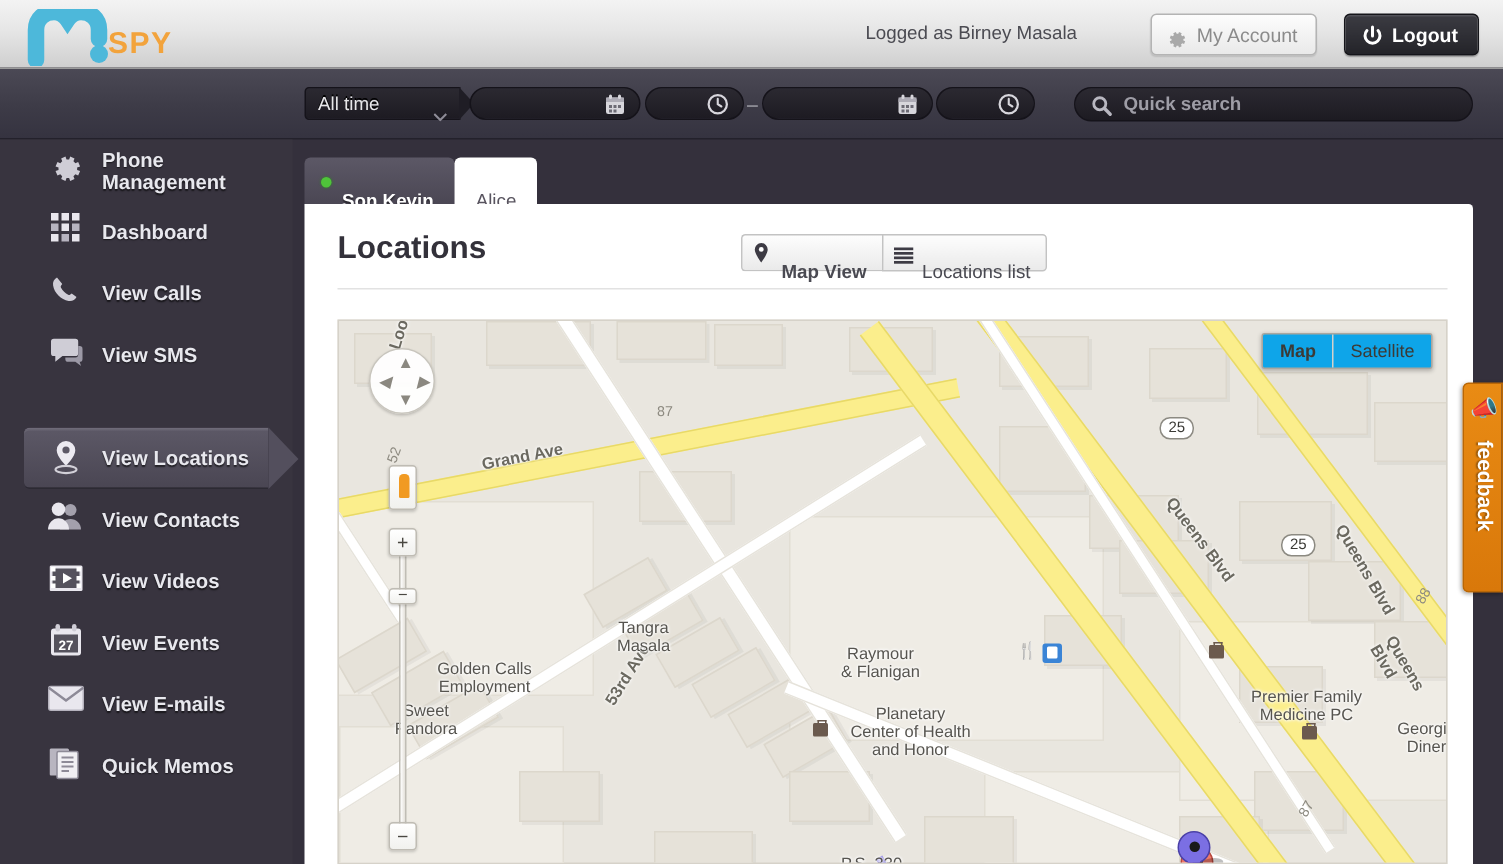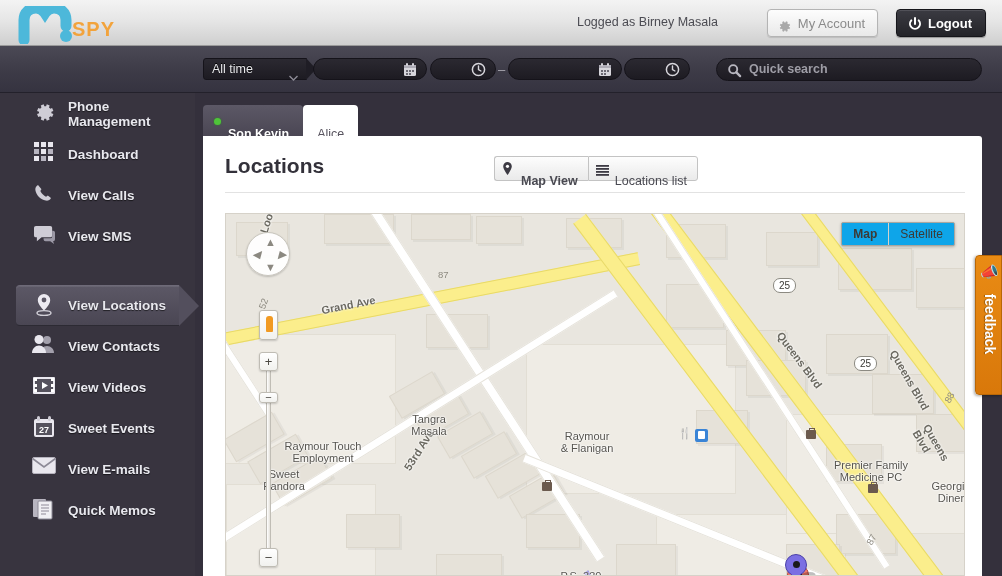--- a/index.html
+++ b/index.html
@@ -518,21 +518,21 @@
     <div class="nav-item">
       <span class="nav-ic">
         <svg width="22" height="23" viewBox="0 0 22 23">
           <rect x="1" y="3" width="20" height="18" rx="2" fill="#e9e7ee"></rect>
           <rect x="3" y="7" width="16" height="12" fill="#55525d"></rect>
           <rect x="4" y="0" width="3" height="5" rx="1.5" fill="#cfcdd6"></rect>
           <rect x="15" y="0" width="3" height="5" rx="1.5" fill="#cfcdd6"></rect>
           <text x="11" y="17" font-size="9" font-family="Liberation Sans, sans-serif" fill="#fff" text-anchor="middle" font-weight="bold">27</text>
         </svg>
       </span>
-      <span class="nav-lb">Sweet Events</span>
+      <span class="nav-lb">View Events</span>
     </div>
 
     <div class="nav-item">
       <span class="nav-ic">
         <svg width="24" height="17" viewBox="0 0 24 17">
           <rect x="0.5" y="0.5" width="23" height="16" rx="1.5" fill="#e9e7ee" stroke="#b6b3be"></rect>
           <path d="M0.5 1.5 L12 10 L23.5 1.5" fill="none" stroke="#8d8a97" stroke-width="1.6"></path>
         </svg>
       </span>
       <span class="nav-lb">View E-mails</span>
@@ -659,26 +659,29 @@
         <div class="lbl-st" style="left:680px; top:228px; transform:rotate(60deg);">Queens Blvd</div>
         <div class="lbl-st" style="left:28px;  top:0px;   transform:rotate(-73deg);">Loon</div>
 
         <div class="lbl-num" style="left:32px;  top:84px;  transform:rotate(-70deg);">52</div>
         <div class="lbl-num" style="left:212px; top:55px;">87</div>
         <div class="lbl-num" style="left:640px; top:320px; transform:rotate(-60deg);">87</div>
         <div class="lbl-num" style="left:718px; top:178px; transform:rotate(-60deg);">88</div>
 
         <div class="lbl" style="left:163px; top:199px; width:80px;">Tangra
 Masala</div>
-        <div class="lbl" style="left:42px;  top:226px; width:110px;">Raymour Touch
+        <div class="lbl" style="left:42px;  top:226px; width:110px;">Golden Calls
 Employment</div>
         <div class="lbl" style="left:18px;  top:254px; width:80px;">Sweet
 Pandora</div>
         <div class="lbl" style="left:316px; top:216px; width:90px;">Raymour
 &amp; Flanigan</div>
+        <div class="lbl" style="left:316px; top:256px; width:130px;">Planetary
+Center of Health
+and Honor</div>
         <div class="lbl" style="left:590px; top:245px; width:110px;">Premier Family
 Medicine PC</div>
         <div class="lbl" style="left:688px; top:266px; width:74px;">Georgia
 Diner</div>
         <div class="lbl" style="left:325px; top:356px; width:60px;">P.S. 330</div>
 
         <div class="pin pin-red" style="left:561px; top:350px;">
 
           <span class="head"></span>
 

